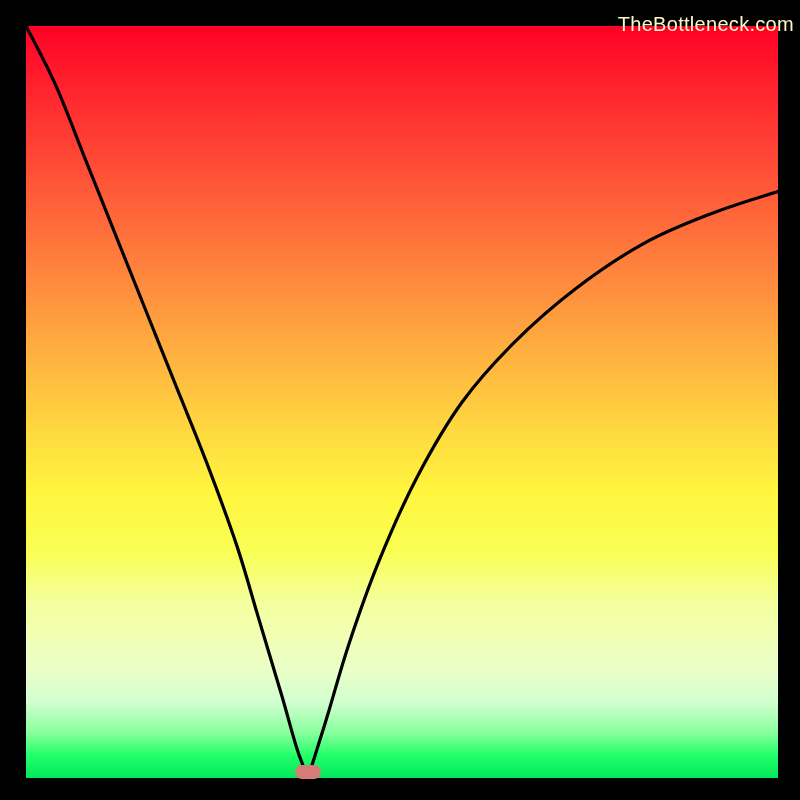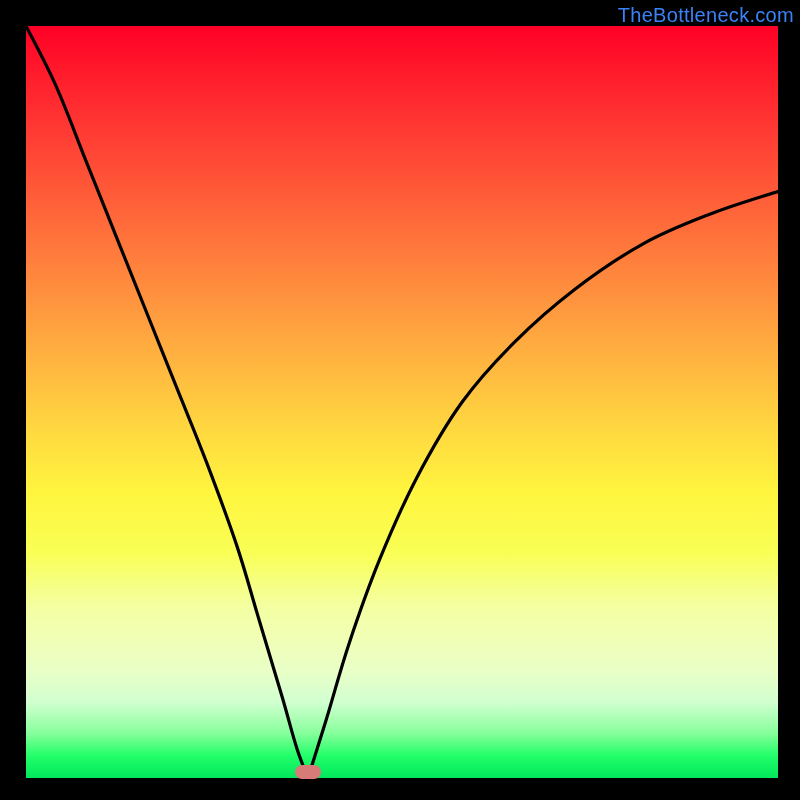--- a/index.html
+++ b/index.html
@@ -29,25 +29,25 @@
       #d0ffd0 90%,
       #88ff9c 94%,
       #23ff6a 97%,
       #00e85b 100%
     );
   }
 
   .watermark {
     position: absolute;
     right: 6px;
-    top: 4px;
+    top: 13px;
     font-size: 20px;
     font-weight: 500;
     letter-spacing: 0.3px;
-    color: #3b82f6;
+    color: #fef9c3;
     font-family: Arial, Helvetica, sans-serif;
   }
 
   svg.curve {
     position: absolute;
     left: 0; top: 0;
     width: 752px; height: 752px;
     pointer-events: none;
   }
 

